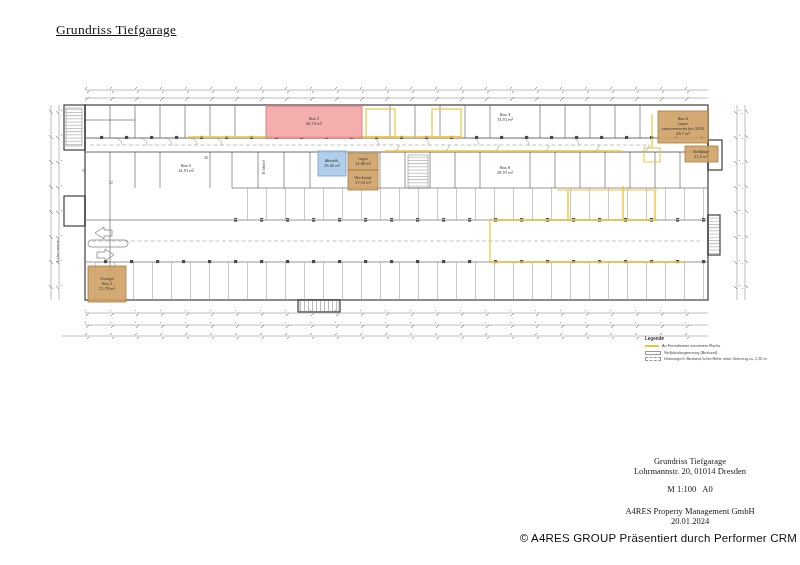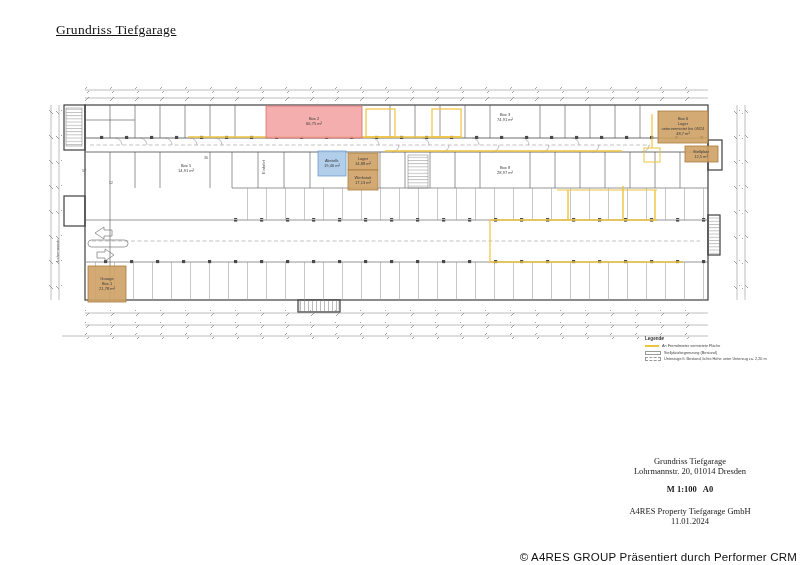--- a/index.html
+++ b/index.html
@@ -14,23 +14,23 @@
   .rot-label{transform:translate(-50%,-50%) rotate(-90deg);font-size:4px;color:#555;white-space:nowrap;}
   .legend{left:645px;top:336px;width:135px;font-size:3.8px;color:#444;}
   .legend .lg-title{font-size:4.6px;font-weight:bold;color:#333;margin-bottom:3px;}
   .lg-row{display:flex;align-items:center;gap:3px;margin-bottom:2.6px;white-space:nowrap;}
   .sw{display:inline-block;width:14px;height:3px;flex:0 0 14px;}
   .sw1{background:#eec33f;height:2.6px;}
   .sw2{background:#fff;border:0.5px solid #9a9a9a;height:2px;}
   .sw3{background:#fff;border:0.5px dashed #999;height:2px;}
   .title-block{left:590px;top:456px;width:200px;text-align:center;
                font-family:"Liberation Serif", serif;font-size:8.5px;color:#1a1a1a;line-height:10.3px;}
-  .tb-scale{margin-top:7px;white-space:pre;font-weight:bold;}
+  .tb-scale{margin-top:7px;white-space:pre;}
   .tb-company{margin-top:12px;}
-  .watermark{right:3px;top:551px;font-size:11.5px;color:#101010;letter-spacing:.2px;}
+  .watermark{right:3px;top:532px;font-size:11.5px;color:#101010;letter-spacing:.2px;}
 </style>
 </head>
 <body>
 
 <div class="abs doc-title">Grundriss Tiefgarage</div>
 
 <svg class="abs" style="left:0;top:0" width="800" height="565" viewBox="0 0 800 565">
   <defs>
     <pattern id="stall" width="19" height="40" patternUnits="userSpaceOnUse">
       <line x1="0.5" y1="0" x2="0.5" y2="40" stroke="#9a9a9a" stroke-width="0.55"></line>
@@ -250,17 +250,17 @@
   <div class="lg-row">
     <span class="sw sw3"></span>
     <span>Unterzüge lt. Bestand, lichte Höhe unter Unterzug ca. 2,20 m</span>
   </div>
 </div>
 
 <div class="abs title-block">
   <div>Grundriss Tiefgarage</div>
   <div>Lohrmannstr. 20, 01014 Dresden</div>
   <div class="tb-scale">M 1:100   A0</div>
-  <div class="tb-company">A4RES Property Tiefgarage GmbH</div>
-  <div>11.01.2024</div>
+  <div class="tb-company">A4RES Property Management GmbH</div>
+  <div>20.01.2024</div>
 </div>
 
 <div class="abs watermark">© A4RES GROUP Präsentiert durch Performer CRM</div>
 
 </body></html>

